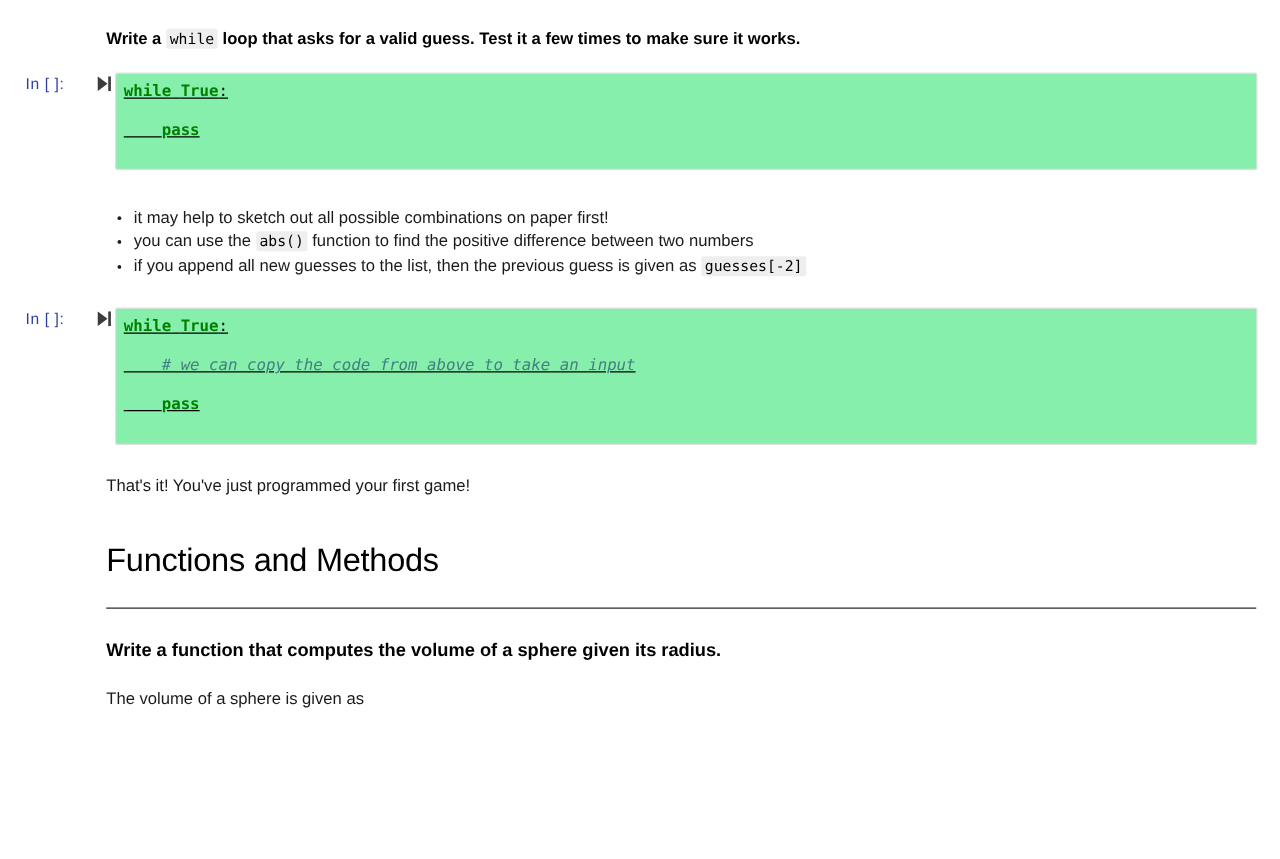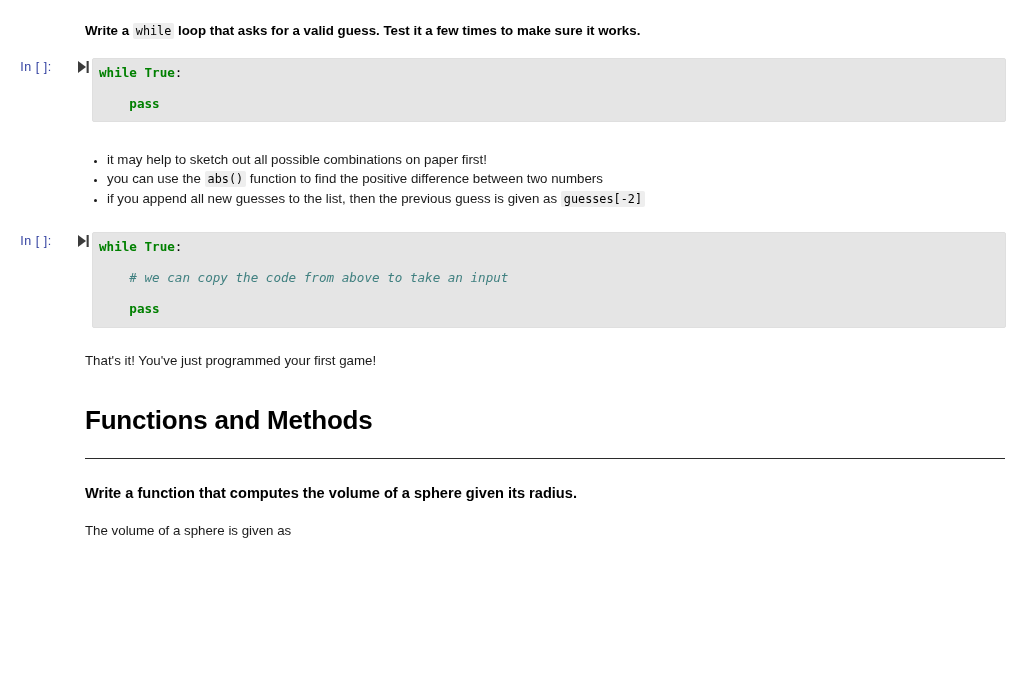--- a/index.html
+++ b/index.html
@@ -89,21 +89,21 @@
     padding: 1px 3px;
     border-radius: 2px;
     font-weight: normal;
     white-space: pre;
   }
 
   em { font-style: italic; }
 
   h1.section-title {
     font-size: 26px;
-    font-weight: bold;
+    font-weight: normal;
     margin: 0;
     line-height: 30px;
     color: #000000;
     letter-spacing: -0.2px;
   }
 
   hr.rule {
     border: none;
     border-top: 1px solid #2b2b2b;
     margin: 0;
@@ -124,25 +124,26 @@
     display: flex;
     align-items: flex-start;
     justify-content: center;
     padding-top: 3px;
     margin-right: 2px;
     color: #3b3b3b;
   }
   .code-area {
     flex: 0 0 auto;
     width: 914px;
-    background: #e5e5e5;
+    background: #86efac;
     border: 1px solid #dfdfdf;
     border-radius: 2px;
-    padding: 6px 8px 10px 6px;
-    box-sizing: border-box;
+    padding: 6px 8px 24px 6px;
+    box-sizing: border-box;
+    text-decoration: underline;
   }
   pre.source {
     margin: 0;
     font-family: "DejaVu Sans Mono", "Liberation Mono", monospace;
     font-size: 12.6px;
     line-height: 15.5px;
     color: #000000;
     white-space: pre;
     tab-size: 4;
   }

